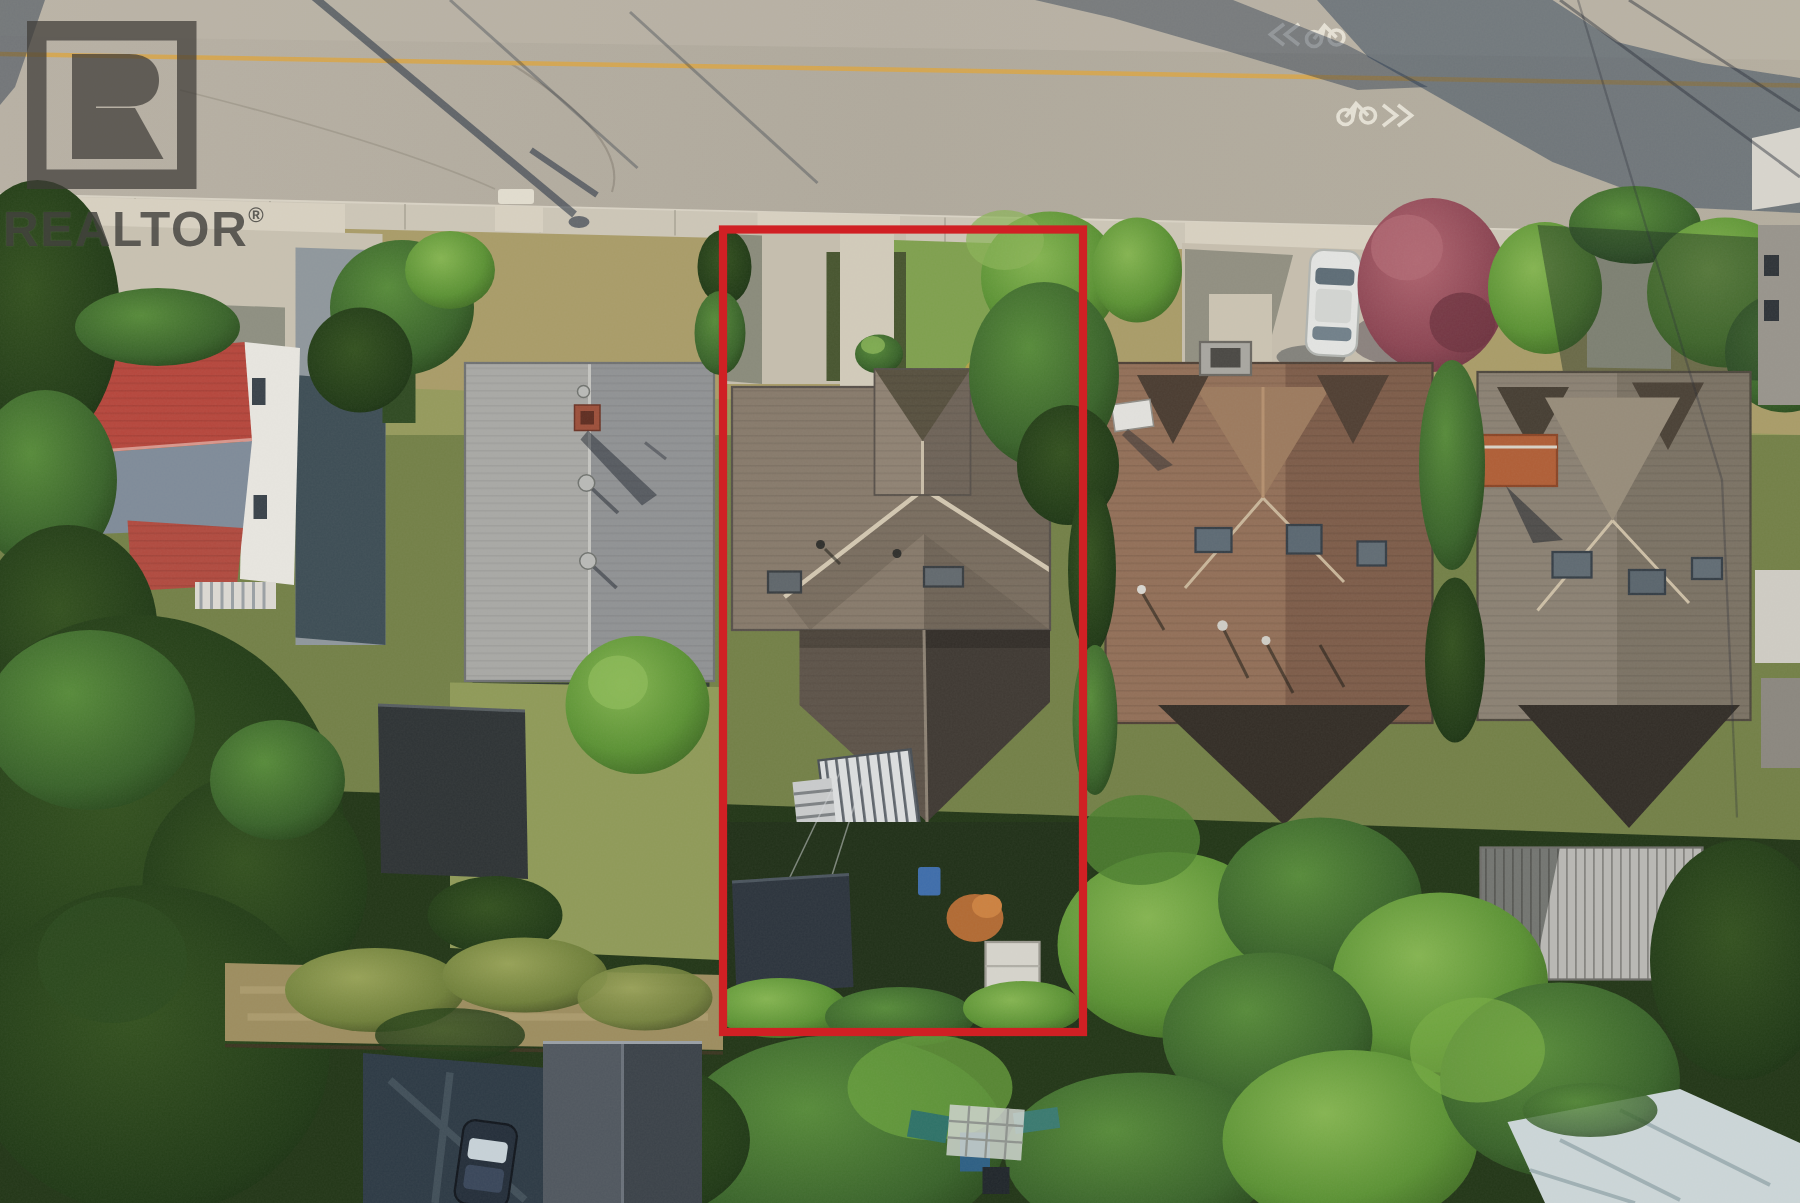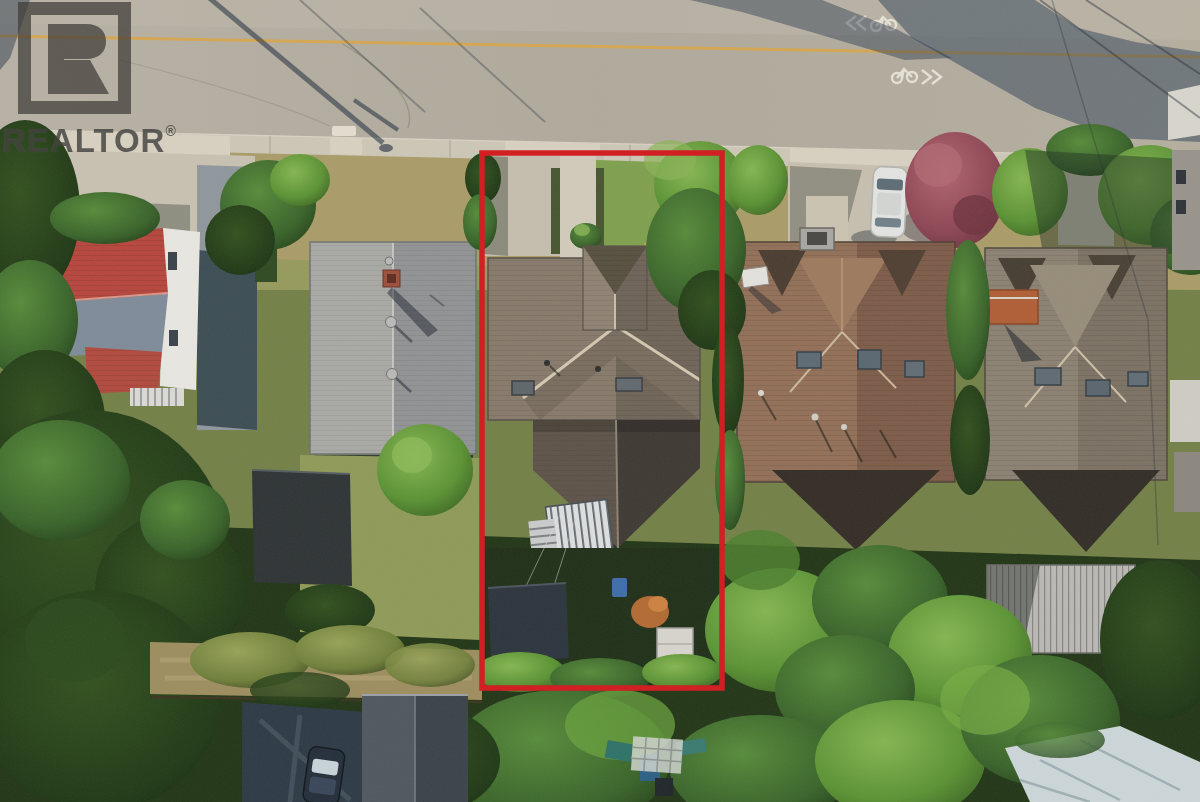--- a/index.html
+++ b/index.html
@@ -1,20 +1,20 @@
 <!DOCTYPE html>
 <html><head>
 <meta charset="utf-8">
 <style>
   html,body{margin:0;padding:0;background:#000;}
   .scene{position:relative;width:1200px;height:802px;overflow:hidden;background:#223617;
          font-family:"Liberation Sans",sans-serif;}
   .scene svg.art{position:absolute;left:0;top:0;display:block;}
   
-  .watermark{position:absolute;left:0;top:0;width:190px;height:190px;pointer-events:none;}
+  .watermark{position:absolute;left:0;top:12px;width:190px;height:190px;pointer-events:none;}
   .wm-logo{position:absolute;left:18px;top:2px;}
   .wm-text{position:absolute;left:2px;top:122px;width:160px;text-align:center;
            font-weight:bold;font-size:33px;letter-spacing:1px;
            color:rgba(58,56,52,0.78);text-shadow:0 0 1px rgba(255,255,255,0.18);
            white-space:nowrap;}
   .wm-text sup{font-size:14px;vertical-align:top;line-height:1;position:relative;top:2px;}
 </style>
 </head>
 <body>
 

